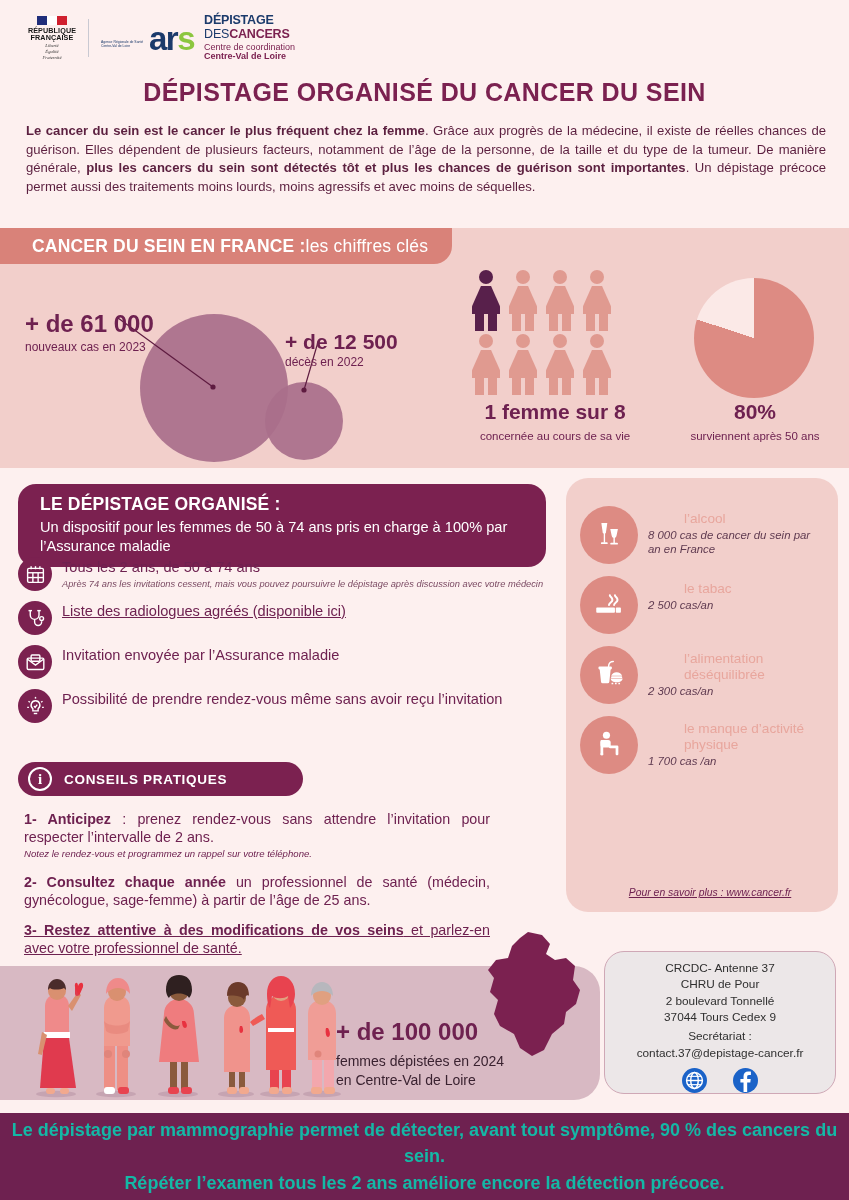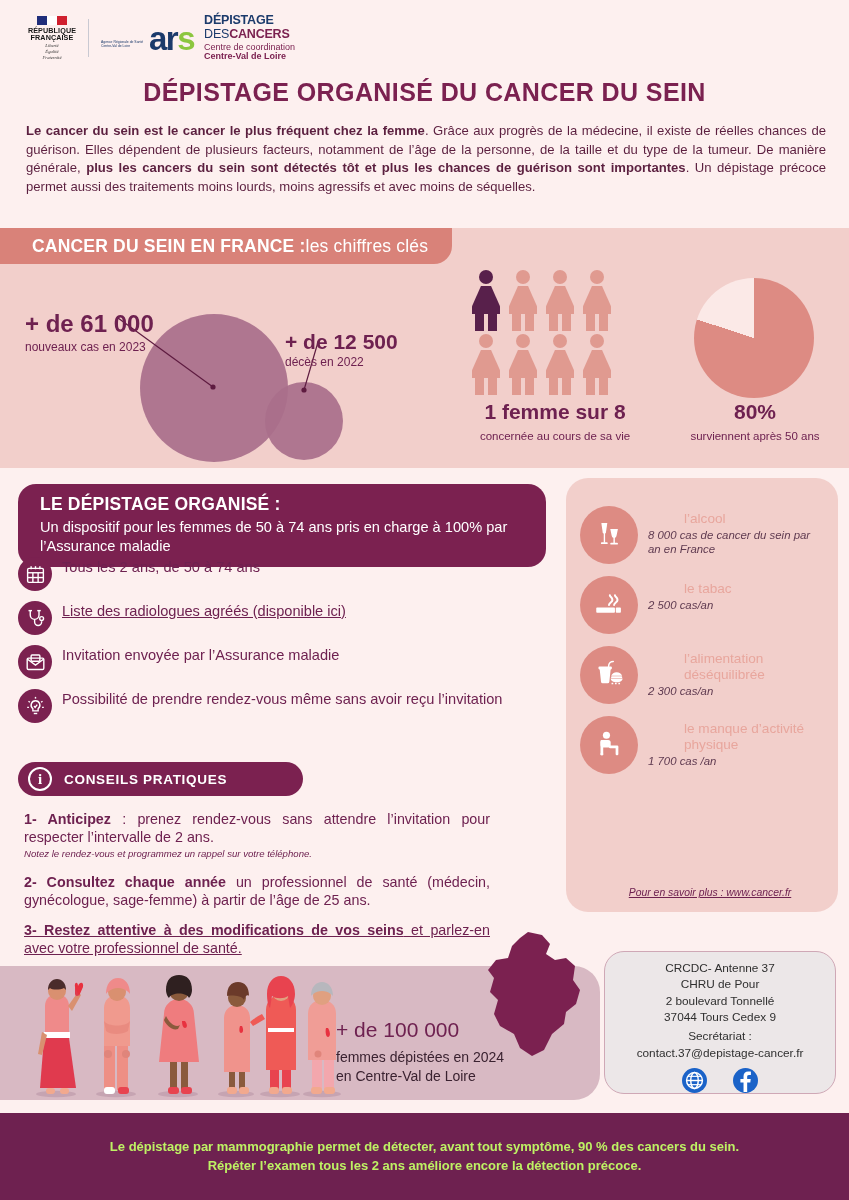--- a/index.html
+++ b/index.html
@@ -136,38 +136,38 @@
   .q-txt .sub { font-size: 11.4px; font-style: italic; color: #5f3a50; line-height: 1.25; margin-top: 1px; }
   .quot-foot { position: absolute; left: 8px; bottom: 14px; width: 272px; text-align: center;
      font-size: 10.4px; font-style: italic; color: #6e2150; text-decoration: underline; }
 
   
   .women-band { position: absolute; left: 0; top: 966px; width: 600px; height: 134px;
      background: #d8b9c3; border-top-right-radius: 26px; border-bottom-right-radius: 26px; overflow: hidden; }
 
   .map { position: absolute; left: 480px; top: 930px; width: 110px; height: 130px; }
   .stat-100k { position: absolute; left: 336px; top: 1018px; }
-  .stat-100k .big { font-size: 21px; font-weight: normal; color: #6e2150; }
+  .stat-100k .big { font-size: 24px; font-weight: bold; color: #6e2150; }
   .stat-100k .sm { font-size: 14px; color: #3a2230; line-height: 1.35; margin-top: 6px; }
 
   .contact {
     position: absolute; left: 604px; top: 951px; width: 232px; height: 143px;
     background: #ece7e8; border: 1.4px solid #cfa8b6; border-radius: 20px;
     display: flex; flex-direction: column; align-items: center; padding-top: 8px;
   }
   .contact .line { font-size: 11.8px; color: #2f2f2f; line-height: 1.38; }
   .contact .spacer { height: 10px; }
   .socials { display: flex; gap: 26px; margin-top: 7px; }
   .soc { width: 25px; height: 25px; border-radius: 50%; background: #1b63c8;
      display: flex; align-items: center; justify-content: center; color: #fff; }
   .soc svg { width: 25px; height: 25px; }
 
   .footer-band { position: absolute; left: 0; top: 1113px; width: 849px; height: 87px; background: #6e2150;
      display: flex; flex-direction: column; align-items: center; justify-content: center; }
-  .footer-band .fl { color: #bef264; font-size: 13px; font-weight: bold; line-height: 1.45; text-align: center; }
+  .footer-band .fl { color: #14b8a6; font-size: 18px; font-weight: bold; line-height: 1.45; text-align: center; }
 </style>
 </head>
 <body>
 
 <div class="page">
 
   <div class="logo-bar">
     <div class="rf-logo">
       <div class="rf-flag">
           <i></i>
@@ -301,20 +301,21 @@
             <line x1="9" y1="10" x2="9" y2="21"></line>
             <line x1="15" y1="10" x2="15" y2="21"></line>
             <line x1="3" y1="15.5" x2="21" y2="15.5"></line>
             <line x1="7" y1="2.5" x2="7" y2="6"></line>
             <line x1="12" y1="2.5" x2="12" y2="6"></line>
             <line x1="17" y1="2.5" x2="17" y2="6"></line>
           </svg>
       </div>
       <div class="dep-txt">
         <div class="l1">Tous les 2 ans, de 50 à 74 ans</div>
+        <div class="l2">Après 74 ans les invitations cessent, mais vous pouvez poursuivre le dépistage après discussion avec votre médecin</div>
       </div>
     </div>
     <div class="dep-item">
       <div class="dep-ico">
         <svg viewBox="0 0 24 24">
             <path d="M6 3v5a5 5 0 0 0 10 0V3"></path>
             <line x1="4" y1="3" x2="8" y2="3"></line>
             <line x1="14" y1="3" x2="18" y2="3"></line>
             <path d="M11 13v3a4 4 0 0 0 8 0v-1"></path>
             <circle cx="19" cy="12" r="2.2"></circle>

